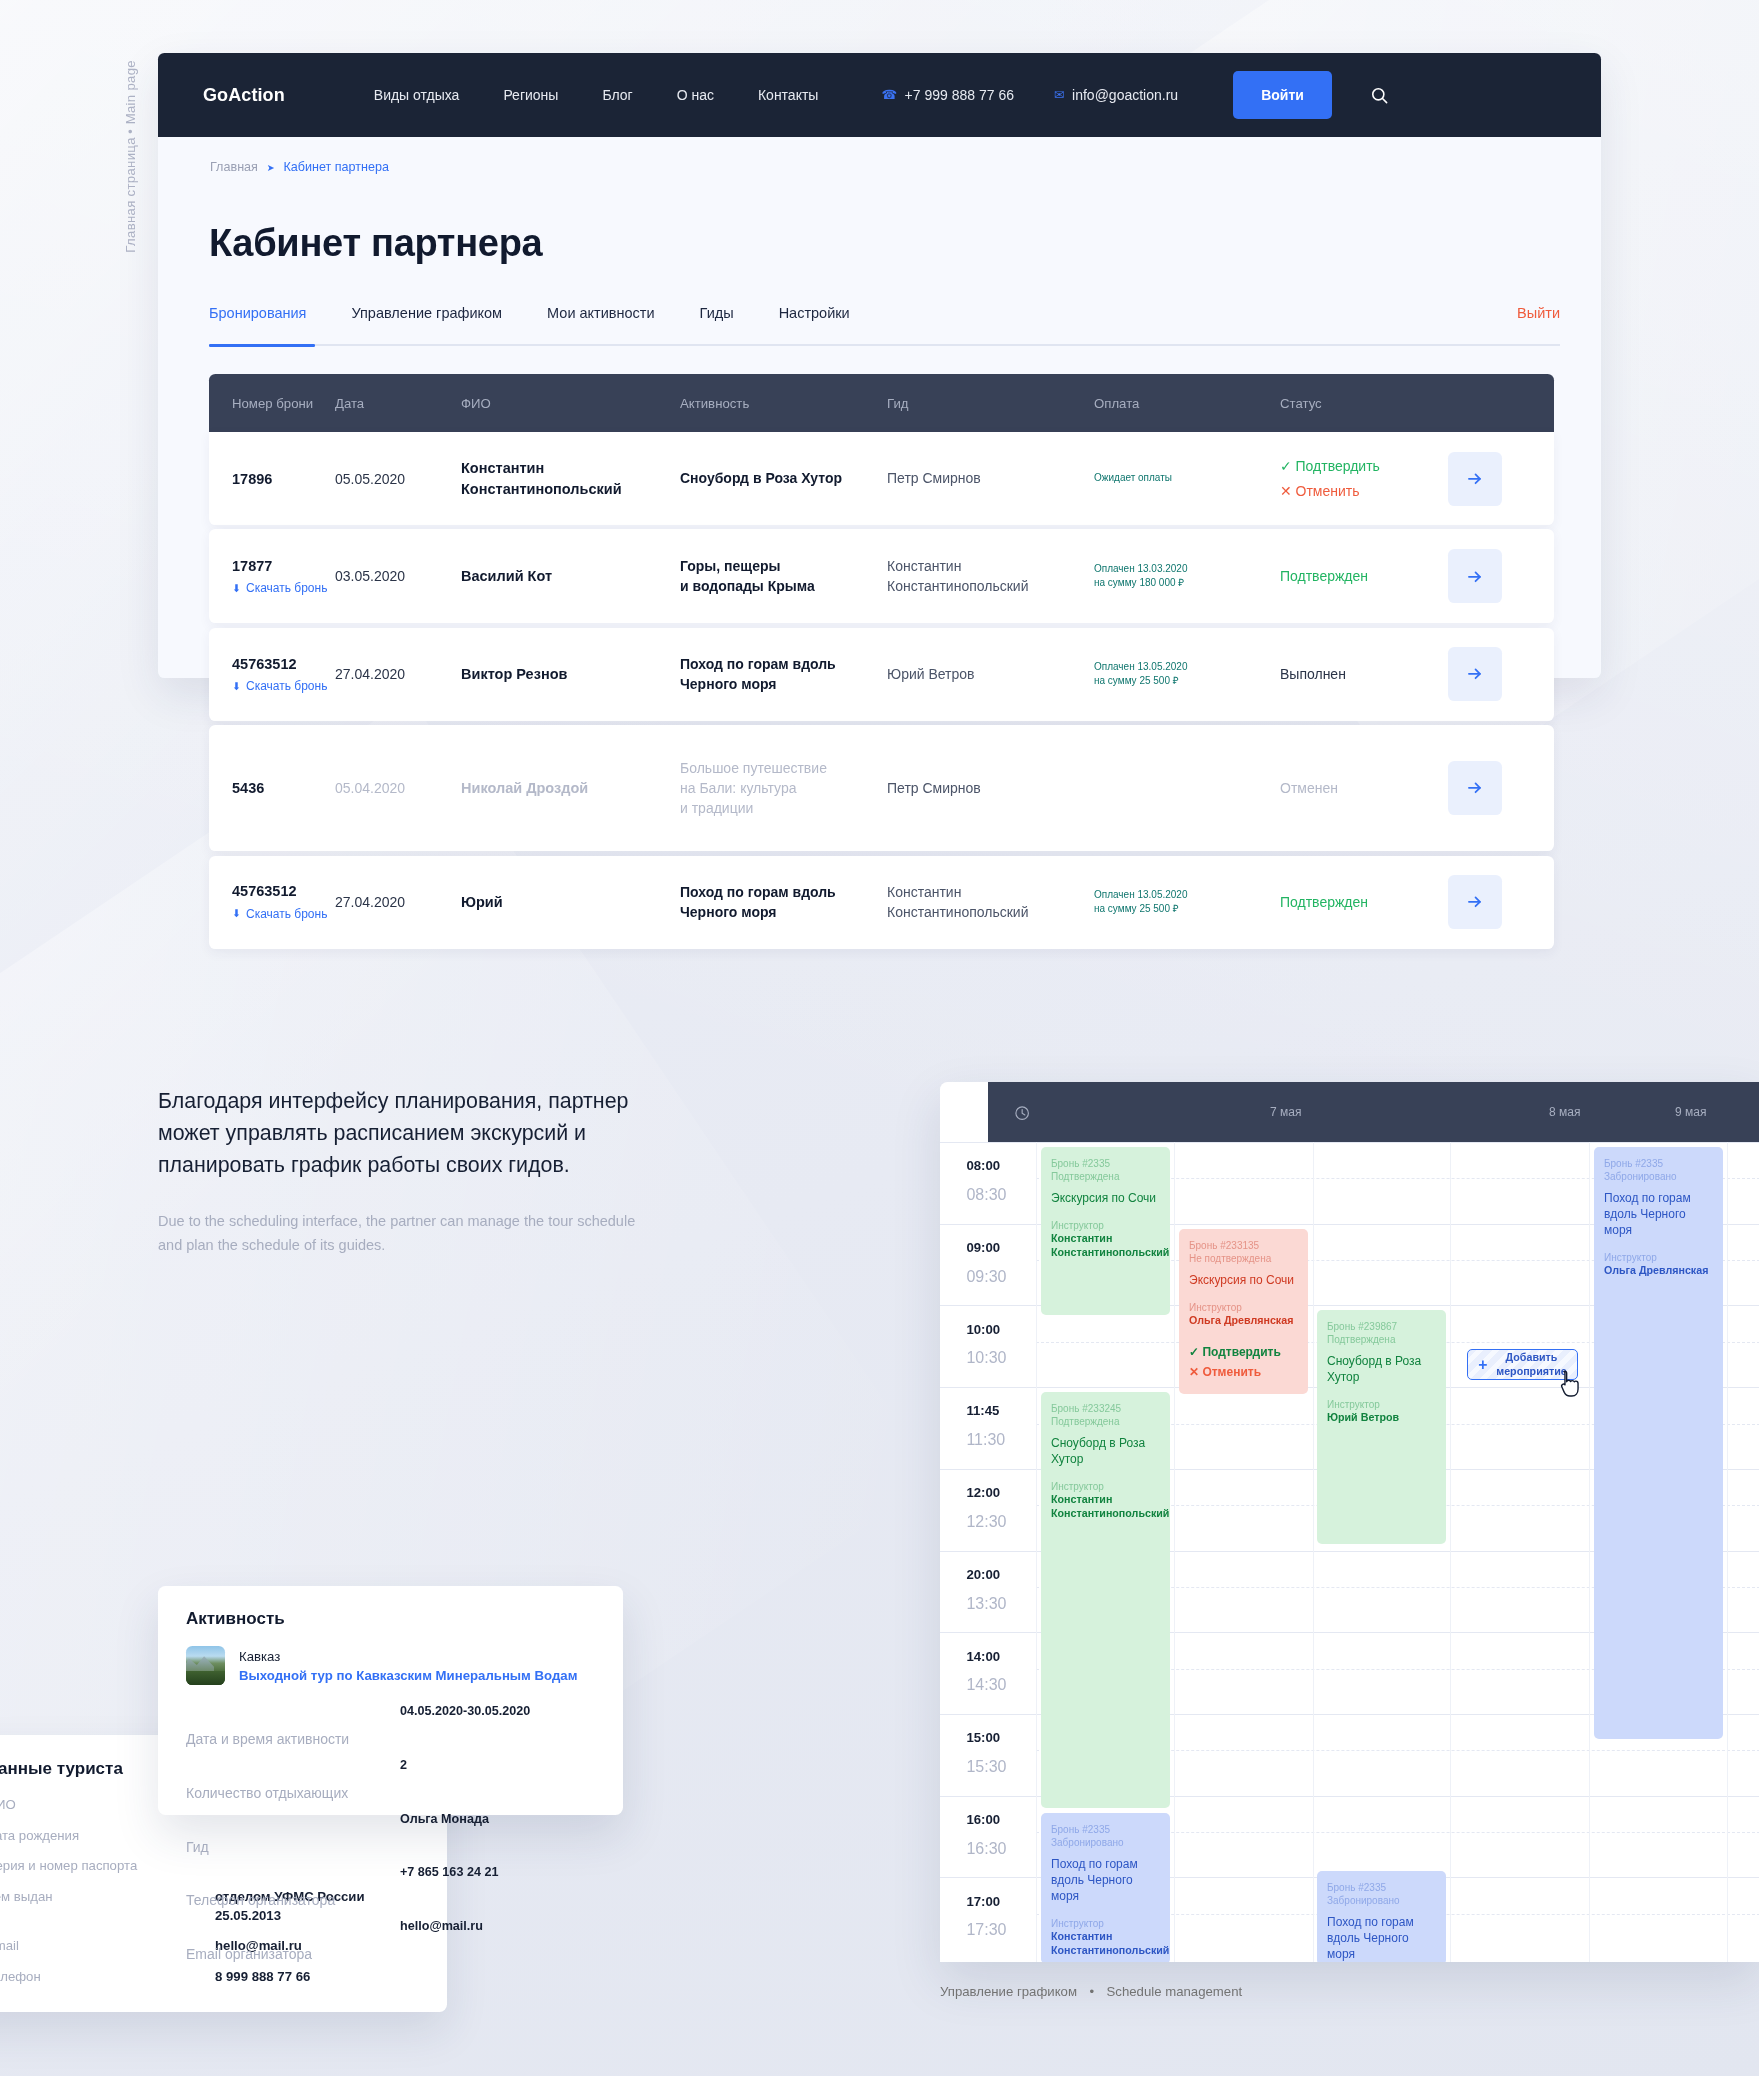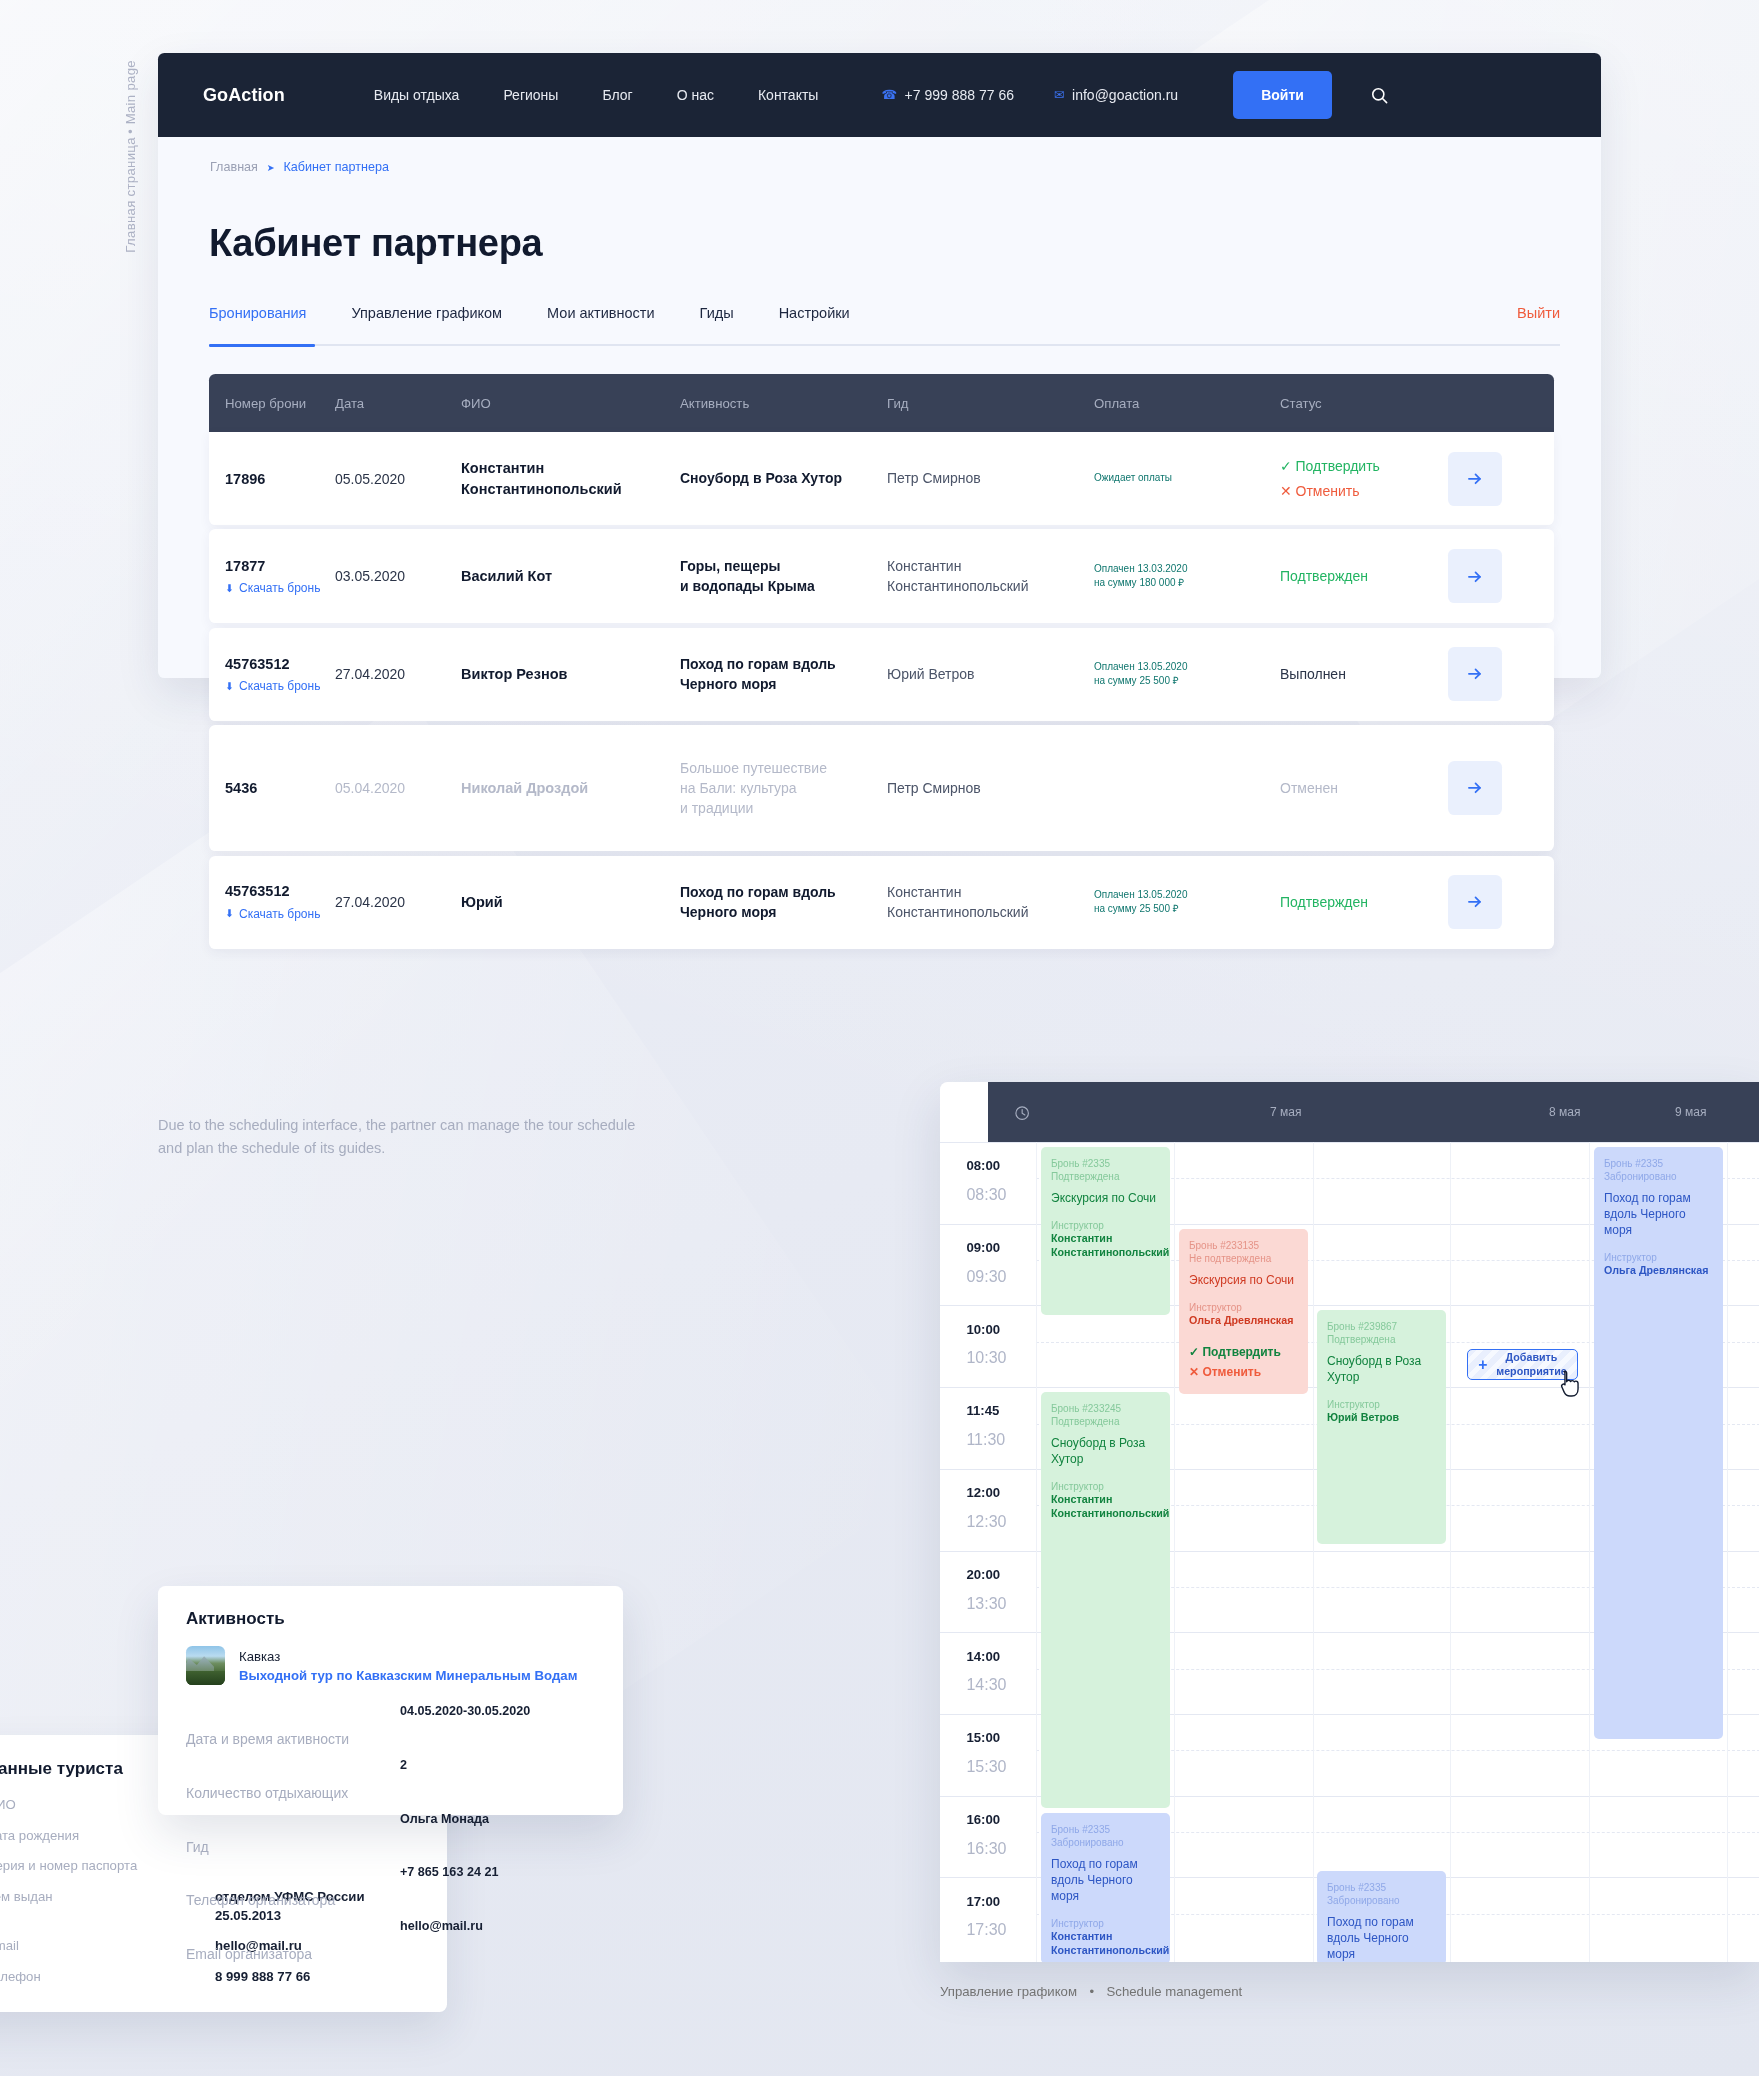--- a/index.html
+++ b/index.html
@@ -119,21 +119,21 @@
     display: flex; align-items: center;
     color: #a7aec0; font-size: 13.2px;
   }
   .t-row {
     background: #fff; border-radius: 6.3px;
     box-shadow: 0 3.1px 11.3px rgba(45,58,96,.06);
     display: flex; align-items: center;
     margin-bottom: 4.4px; position: relative;
   }
   .t-row.first { border-radius: 0 0 6.3px 6.3px; margin-top: 0; }
-  .c-num   { width: 126px; padding-left: 16px; }
+  .c-num   { width: 126px; padding-left: 23px; }
   .c-date  { width: 126px; }
   .c-fio   { width: 219px; }
   .c-act   { width: 207px; }
   .c-guide { width: 207px; }
   .c-pay   { width: 186px; }
   .c-stat  { width: 157px; }
   .c-arrow { width: 75px; display:flex; justify-content:center; }
 
   .t-row .c-num   { font-size: 14.5px; font-weight: bold; color: #111a2e; }
   .t-row .c-date  { font-size: 14px; color: #2b3448; }
@@ -468,20 +468,21 @@
               <line x1="4" y1="12" x2="19" y2="12"></line>
               <polyline points="13,6 19,12 13,18"></polyline>
             </svg>
           </button>
         </div>
       </div>
     </div>
 </div>
 
 <div class="mid-text">
+  <div class="mid-ru">Благодаря интерфейсу планирования, партнер может управлять расписанием экскурсий и планировать график работы своих гидов.</div>
   <div class="mid-en">Due to the scheduling interface, the partner can manage the tour schedule and plan the schedule of its guides.</div>
 </div>
 
 <div class="sched">
   <div class="sched-head">
     <svg class="sched-clock" viewBox="0 0 24 24" fill="none" stroke="#a7aec0" stroke-width="1.7">
       <circle cx="12" cy="12" r="9.2"></circle>
         <path d="M12 6.6V12l4 2.6" stroke-linecap="round"></path>
     </svg>
     <span class="sched-date sd1">7 мая</span>

